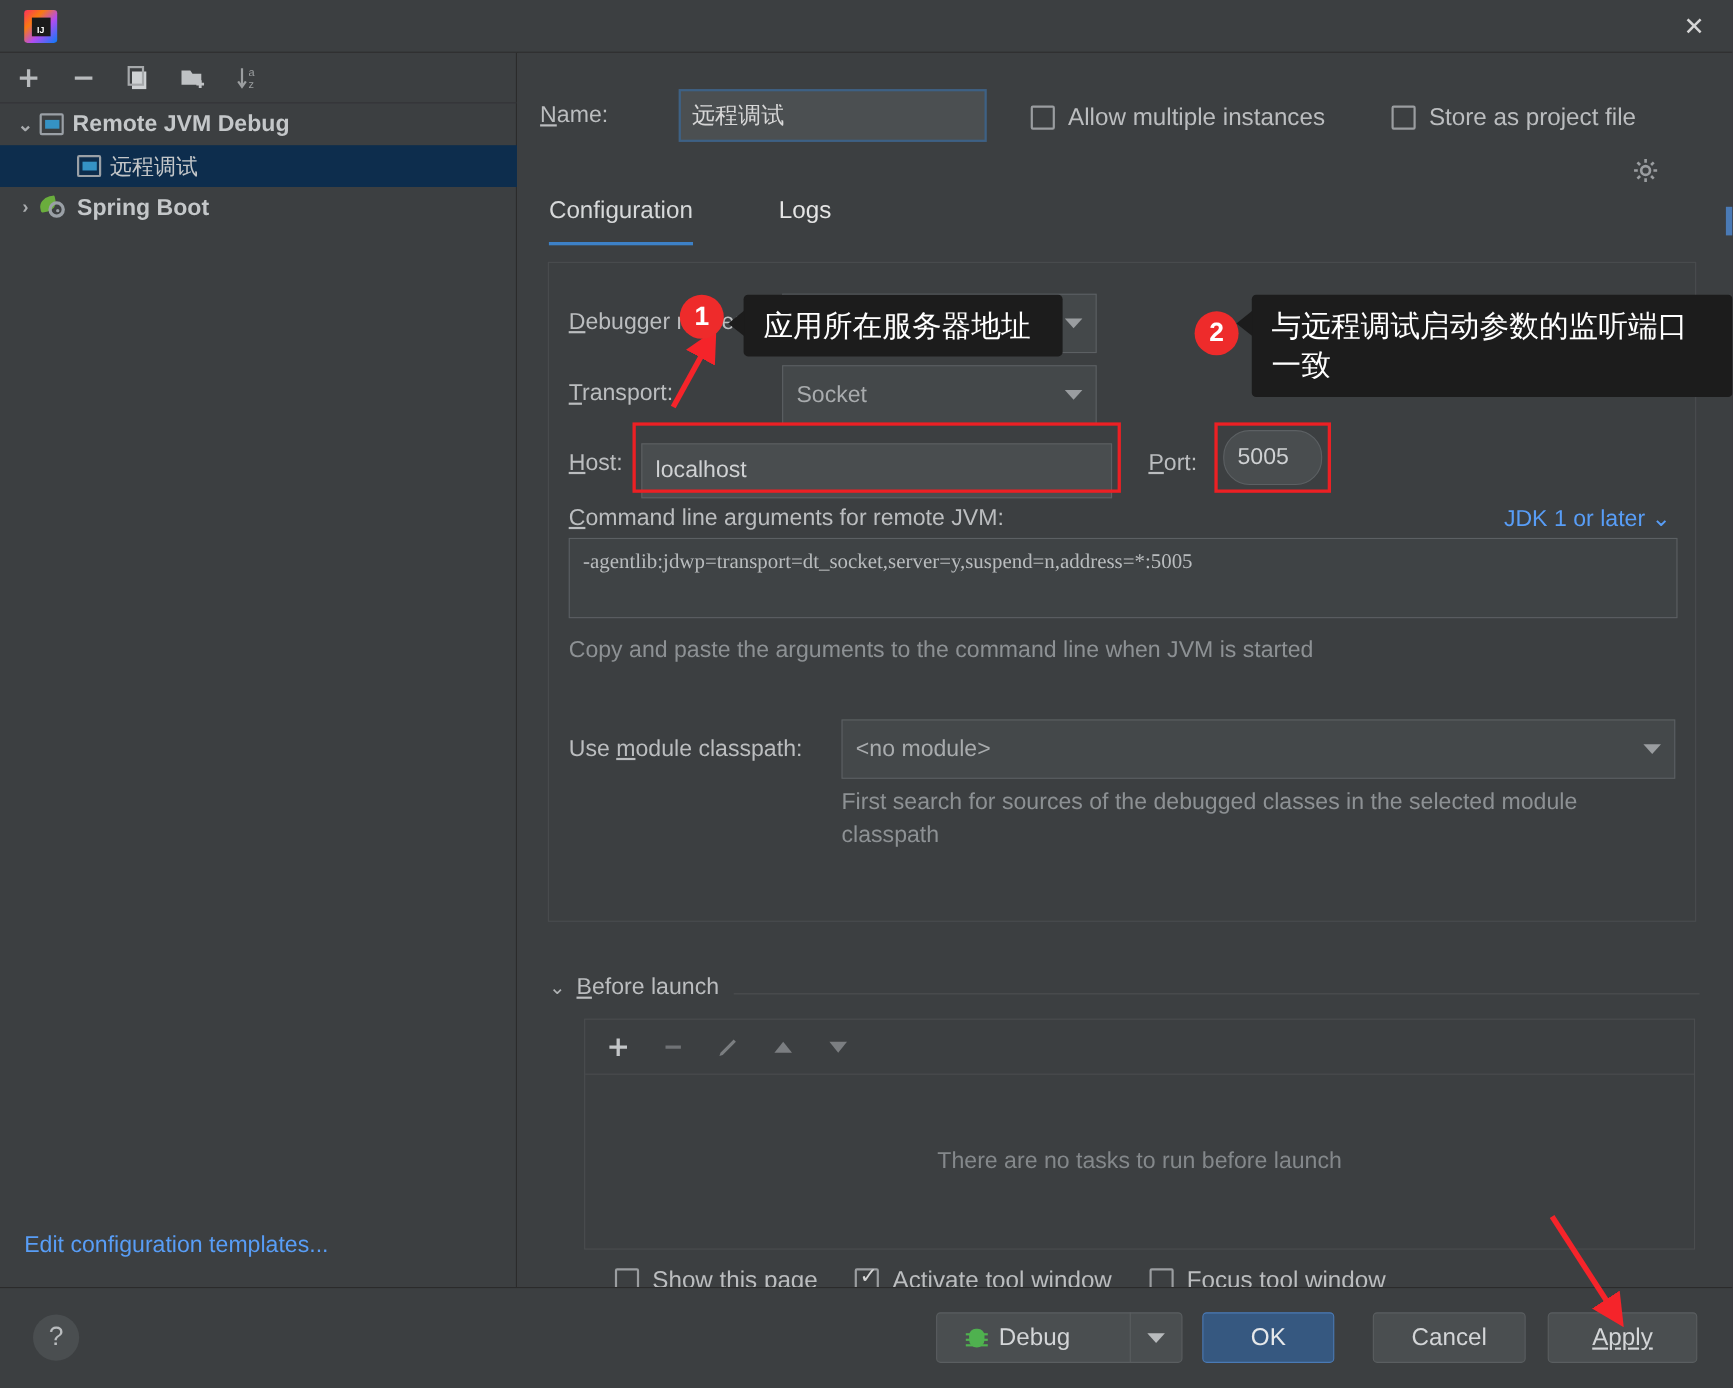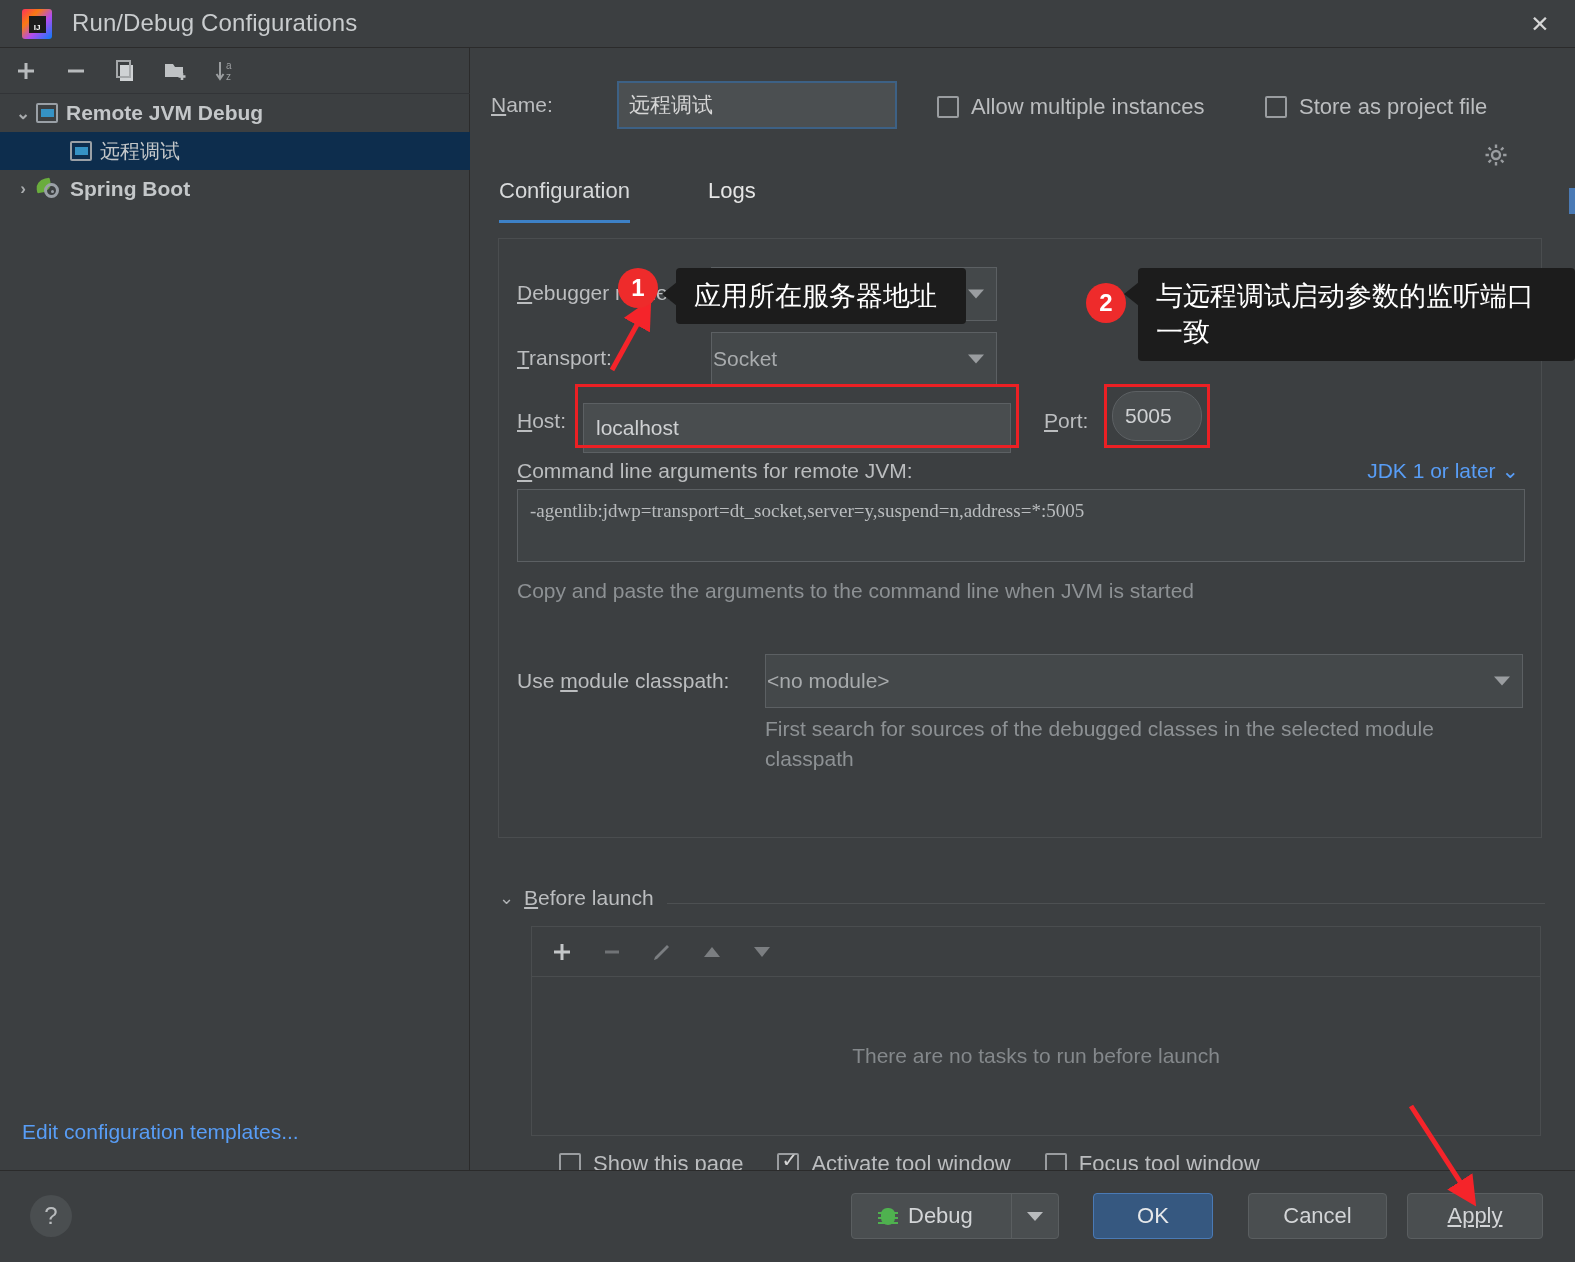--- a/index.html
+++ b/index.html
@@ -148,21 +148,21 @@
   
   .config-card {
     position: absolute; left: 27px; top: 190px; width: 1044px; height: 600px;
     border: 1px solid #4a4d4f; background: #3c3f41;
   }
 
   .row-label { position: absolute; color: #bbbdbf; font-size: 21px; }
   .combo {
     position: absolute; background: #44484a; border: 1px solid #5c6063;
     color: #a8abad; font-size: 21px; display: flex; align-items: center;
-    padding-left: 1px; cursor: pointer;
+    padding-left: 12px; cursor: pointer;
   }
   .combo .arrow {
     position: absolute; right: 12px; top: 50%; transform: translateY(-50%);
     width: 0; height: 0; border-left: 8px solid transparent;
     border-right: 8px solid transparent; border-top: 9px solid #9a9da0;
   }
   .combo.disabled { color: #82868a; }
 
   .txtfield {
     position: absolute; background: #494d4f; border: 1px solid #5c6063;
@@ -223,21 +223,21 @@
     font-size: 24px; cursor: pointer;
   }
   .btn {
     position: absolute; top: 22px; height: 46px;
     background: #4a4e50; border: 1px solid #5a5e60; border-radius: 4px;
     color: #d3d5d7; font-size: 22px;
     display: flex; align-items: center; justify-content: center; cursor: pointer;
   }
   .btn.primary { background: #365880; border-color: #4a7ab5; color: #e6e8ea; }
   .debug-split {
-    position: absolute; left: 851px; top: 22px; width: 208px; height: 46px;
+    position: absolute; left: 851px; top: 22px; width: 224px; height: 46px;
     background: #4a4e50; border: 1px solid #5a5e60; border-radius: 4px;
     display: flex; align-items: center; cursor: pointer;
   }
   .debug-split .lbl { flex: 1; display: flex; align-items: center; gap: 10px; padding-left: 26px; color: #d3d5d7; font-size: 22px; }
   .debug-split .div { width: 1px; height: 46px; background: #5a5e60; }
   .debug-split .drop { width: 46px; display: flex; align-items: center; justify-content: center; }
   .tri-down { width: 0; height: 0; border-left: 8px solid transparent; border-right: 8px solid transparent; border-top: 9px solid #b8bbbd; }
   .bug {
     width: 20px; height: 22px; position: relative;
   }
@@ -270,21 +270,20 @@
 </style>
 </head>
 <body>
 
 <div id="root">
 
   <div class="titlebar">
     <div class="ij-logo">
       <div class="inner">IJ</div>
     </div>
-    <div class="title">Run/Debug Configurations</div>
     <div class="close-btn">✕</div>
   </div>
 
   <div class="left-panel">
     <div class="left-toolbar">
       <div class="tb-icon">
         <svg width="26" height="26" viewBox="0 0 26 26">
             <path d="M13 5 v16 M5 13 h16" stroke="#b8bbbd" stroke-width="3"></path>
           </svg>
       </div>

